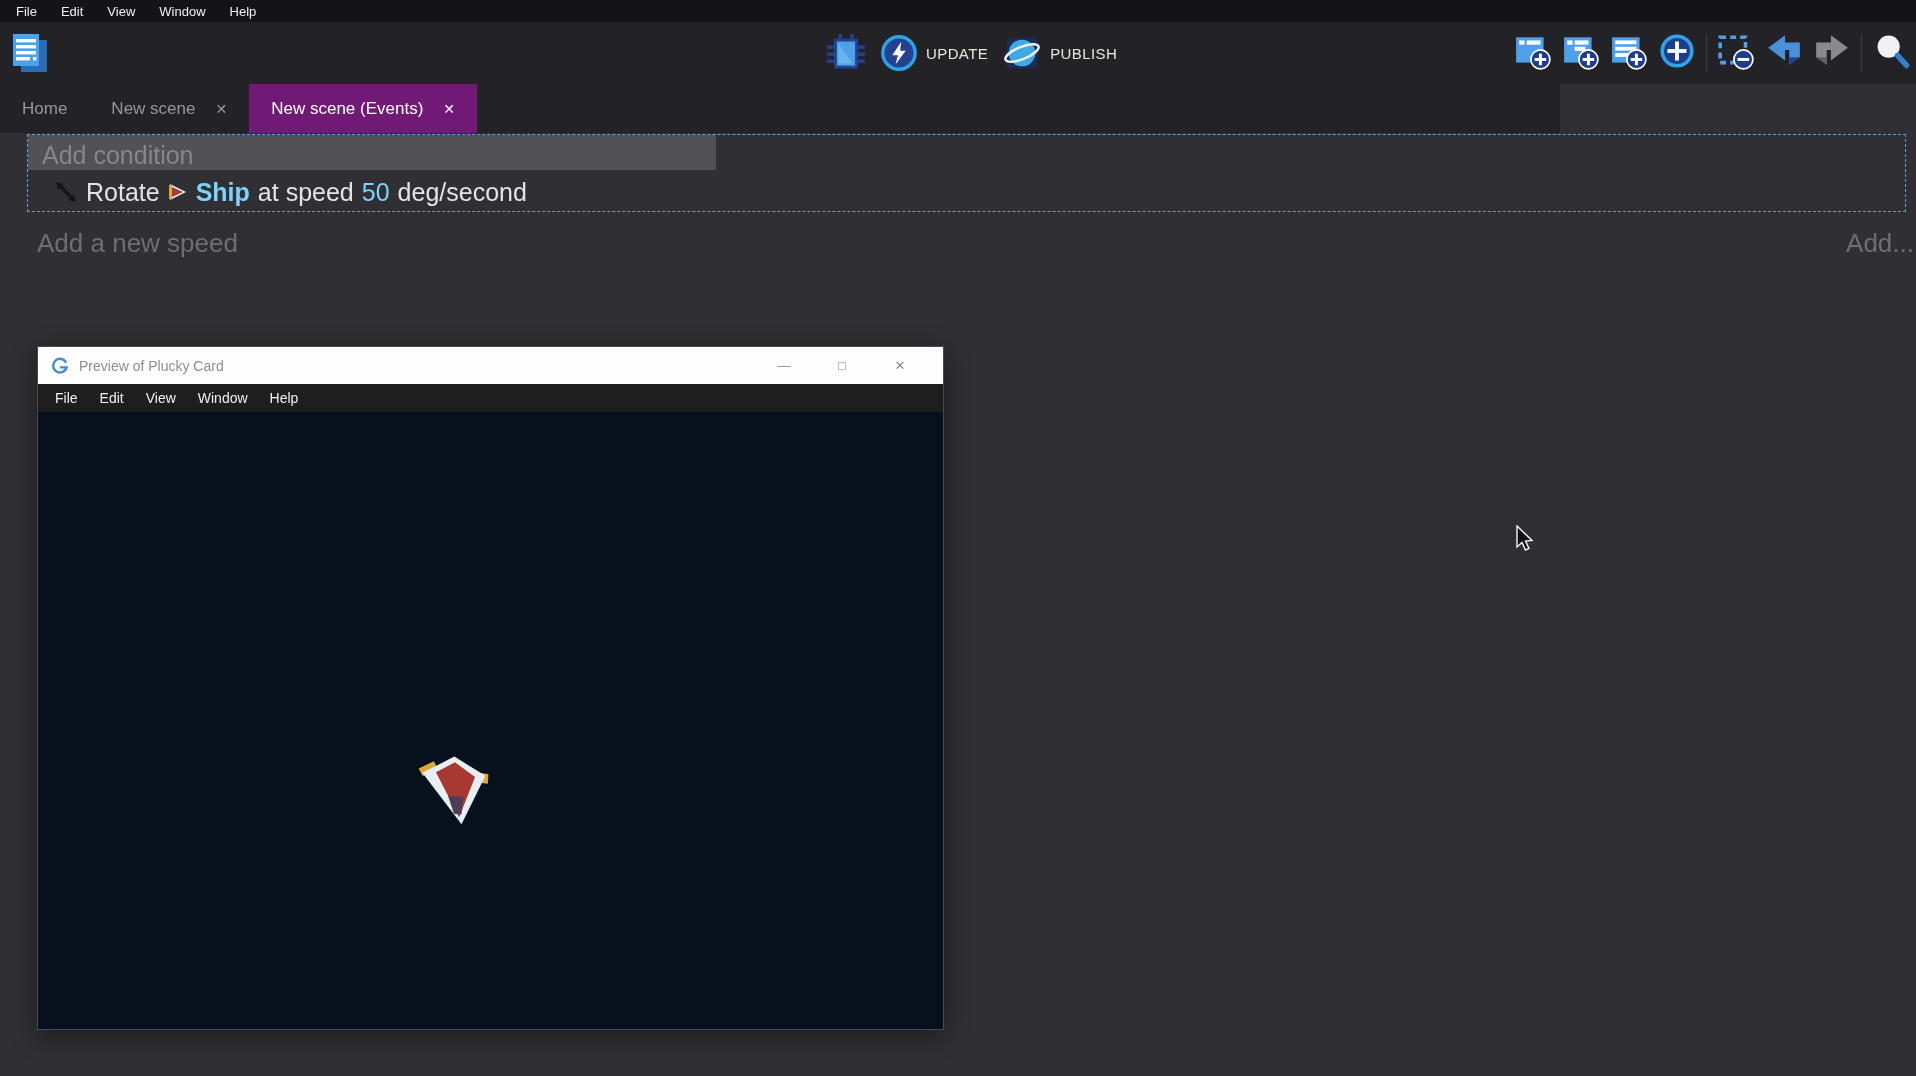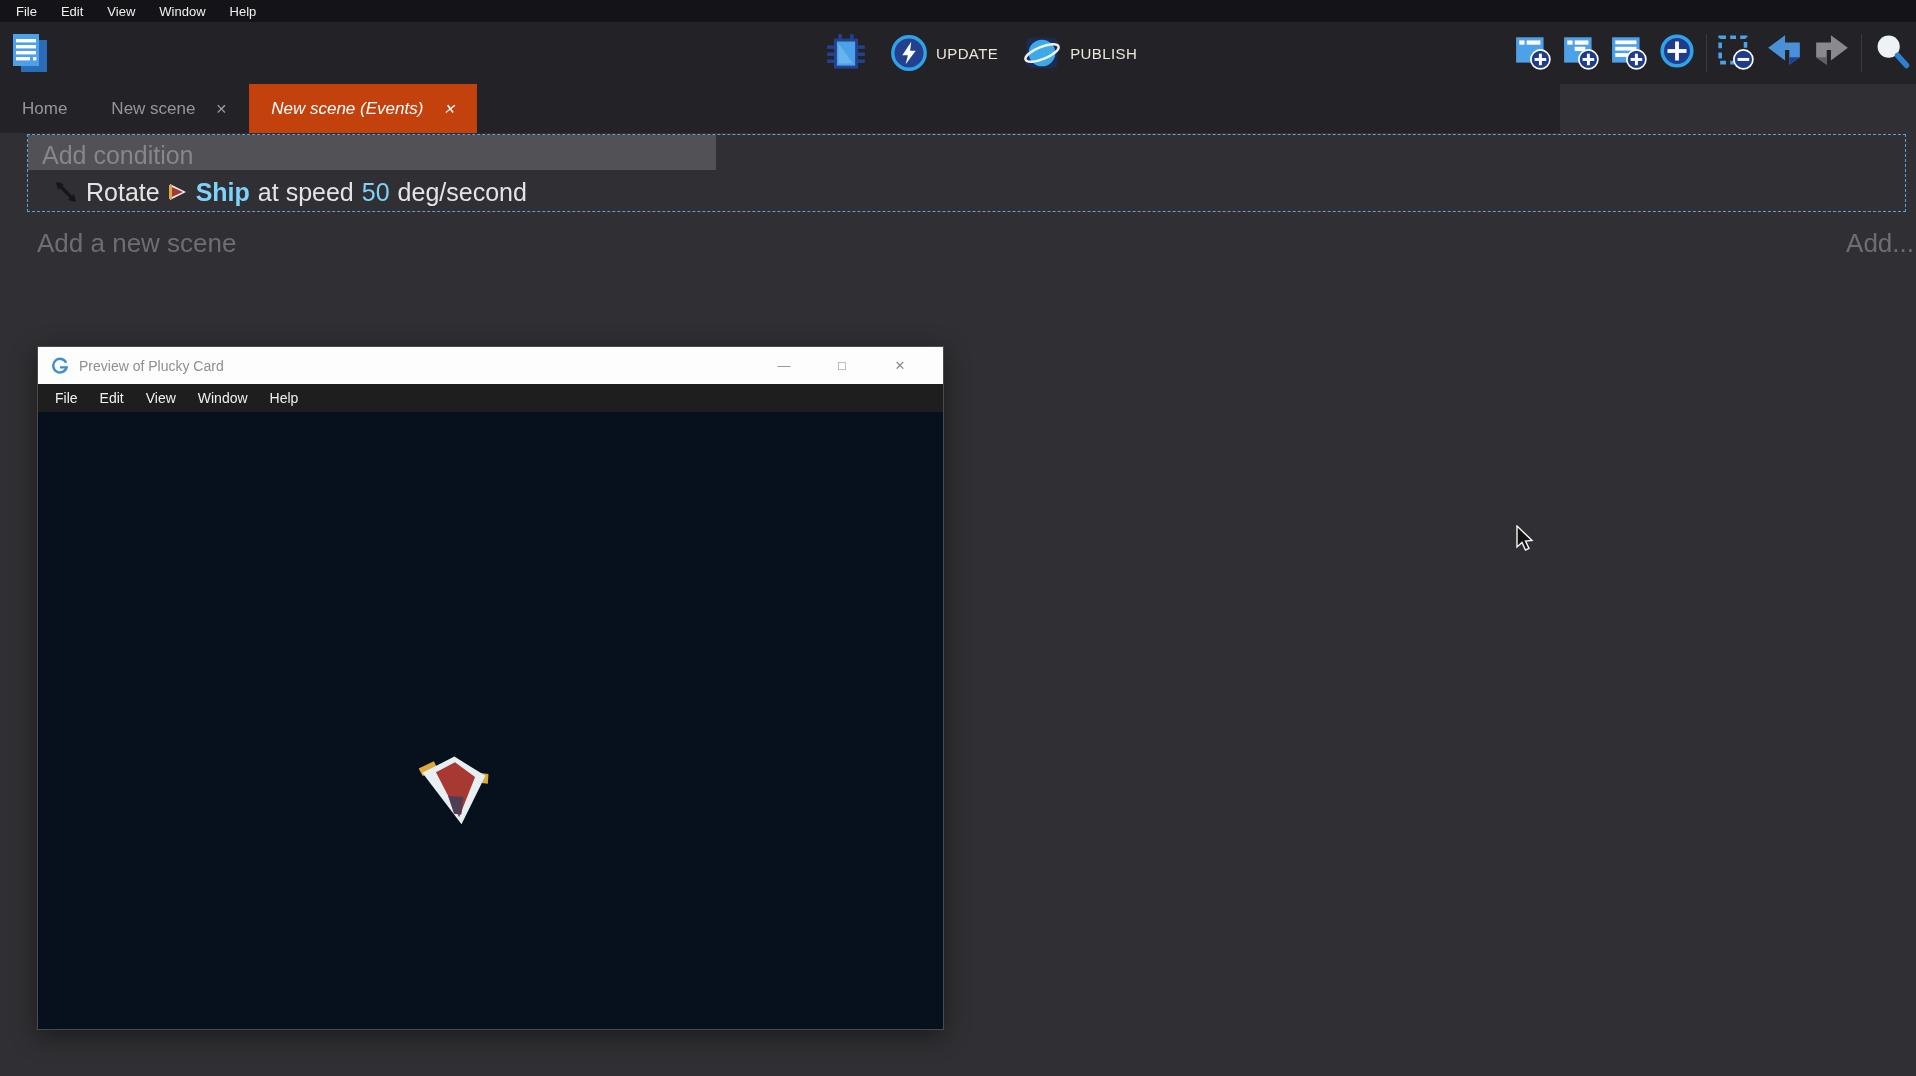--- a/index.html
+++ b/index.html
@@ -20,39 +20,39 @@
     display:flex; align-items:center; cursor:default;
   }
   
   .toolbar {
     position:absolute; top:22px; left:0; width:1916px; height:62px;
     background:#232327;
   }
   .project-manager-btn { position:absolute; left:8px; top:8px; width:44px; height:46px; display:flex; align-items:center; justify-content:center; }
   .center-group {
     position:absolute; left:826px; top:0; height:62px;
-    display:flex; gap:24px;
+    display:flex; gap:14px;
   }
   .tb-btn { display:flex; align-items:center; gap:8px; }
   .tb-label { color:#ece7db; font-size:15px; letter-spacing:.4px; }
   .right-group {
     position:absolute; right:2px; top:0; height:62px;
     display:flex; align-items:center; gap:10px; padding-right:2px;
   }
   .v-sep { width:1px; height:38px; background:#3a3a3f; }
   
   .tabbar {
     position:absolute; top:84px; left:0; width:1560px; height:49px;
     background:#232327; display:flex; align-items:stretch;
   }
   .tab {
     display:flex; align-items:center; padding:0 22px; font-size:17px;
     color:#96969a; gap:20px;
   }
-  .tab.active { background:#c2410c; color:#ffffff;font-style:italic; }
+  .tab.active { background:#701a75; color:#ffffff; }
   .tab .close { font-size:14px; color:#9a9a9e; line-height:1; }
   .tab.active .close { color:#ffffff; }
   
   .events-sheet {
     position:absolute; top:133px; left:0; width:1916px; height:943px;
     background:#303034;
   }
   .event-row {
     position:absolute; left:27px; top:1px; width:1879px; height:78px;
     border:1px dashed #5ca0d8; display:flex;flex-direction:column;
@@ -265,21 +265,21 @@
           <rect x="1" y="3" width="3" height="14" fill="#dba93c"></rect>
         </svg>
         <span class="obj">Ship</span>
         <span>at speed</span>
         <span class="num">50</span>
         <span>deg/second</span>
       </div>
     </div>
   </div>
 
-  <div class="add-new-event">Add a new scene</div>
+  <div class="add-new-event">Add a new speed</div>
   <div class="add-ellipsis">Add...</div>
 </div>
 
 <div class="preview-window">
   <div class="pw-titlebar">
     <svg width="17" height="17" viewBox="0 0 18 18">
       <path d="M15 6 A7.2 7.2 0 1 0 15.5 11 L8.5 11" stroke="#3f8fd0" stroke-width="2.6" fill="none"></path>
     </svg>
     <span class="pw-title">Preview of Plucky Card</span>
     <div class="pw-controls">

